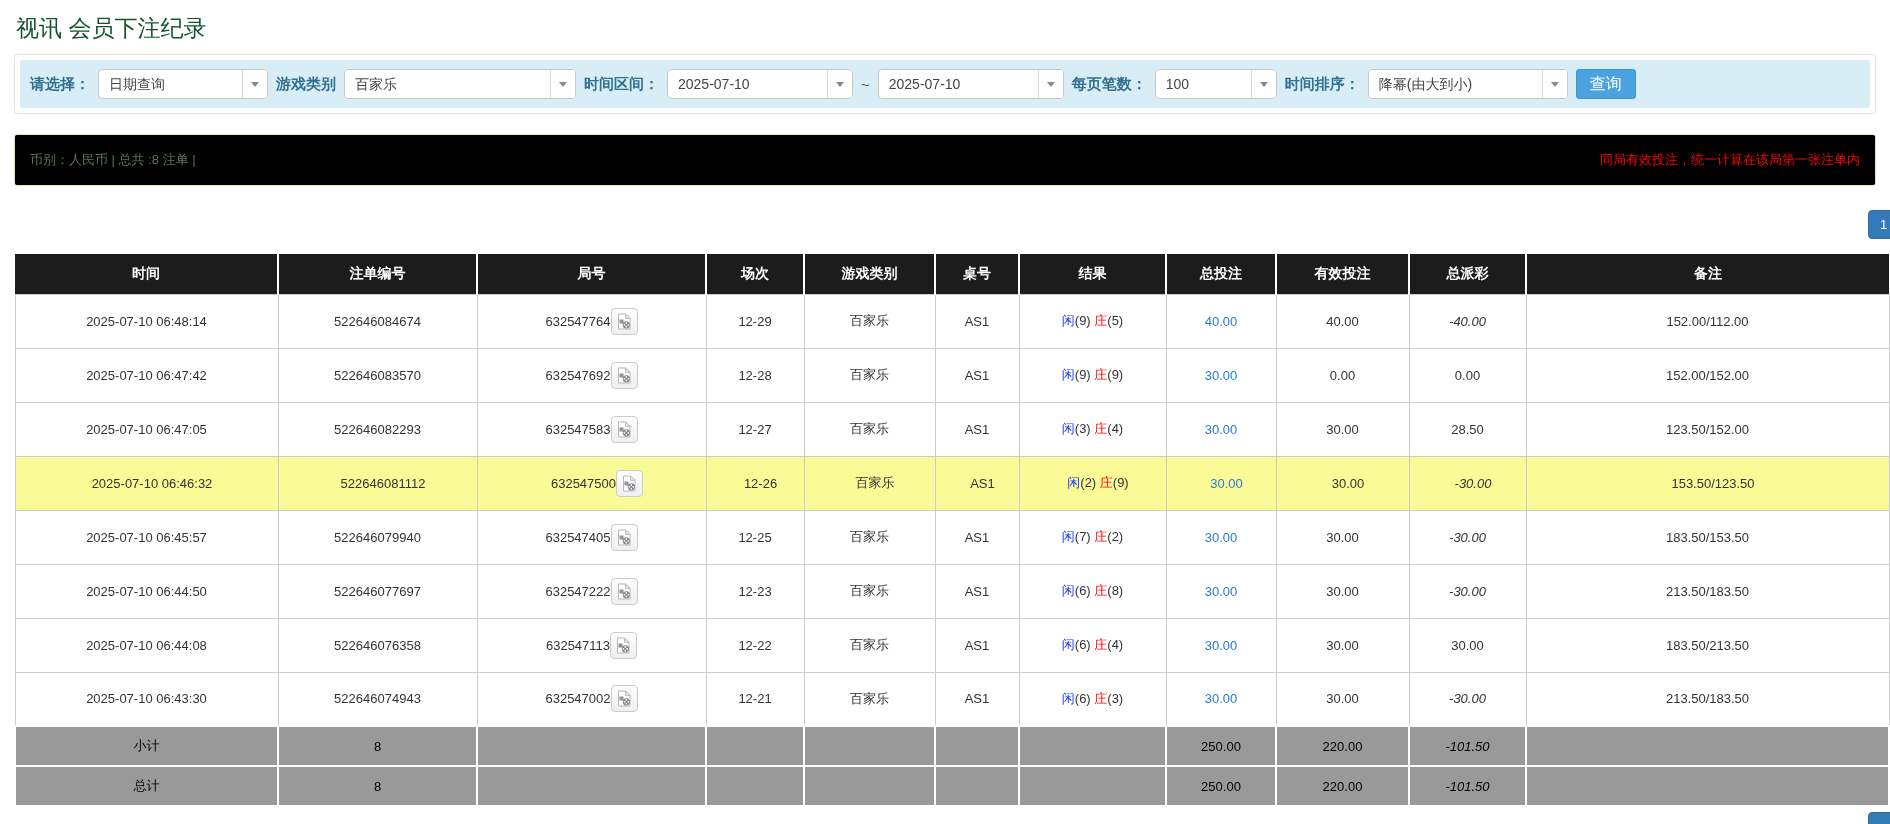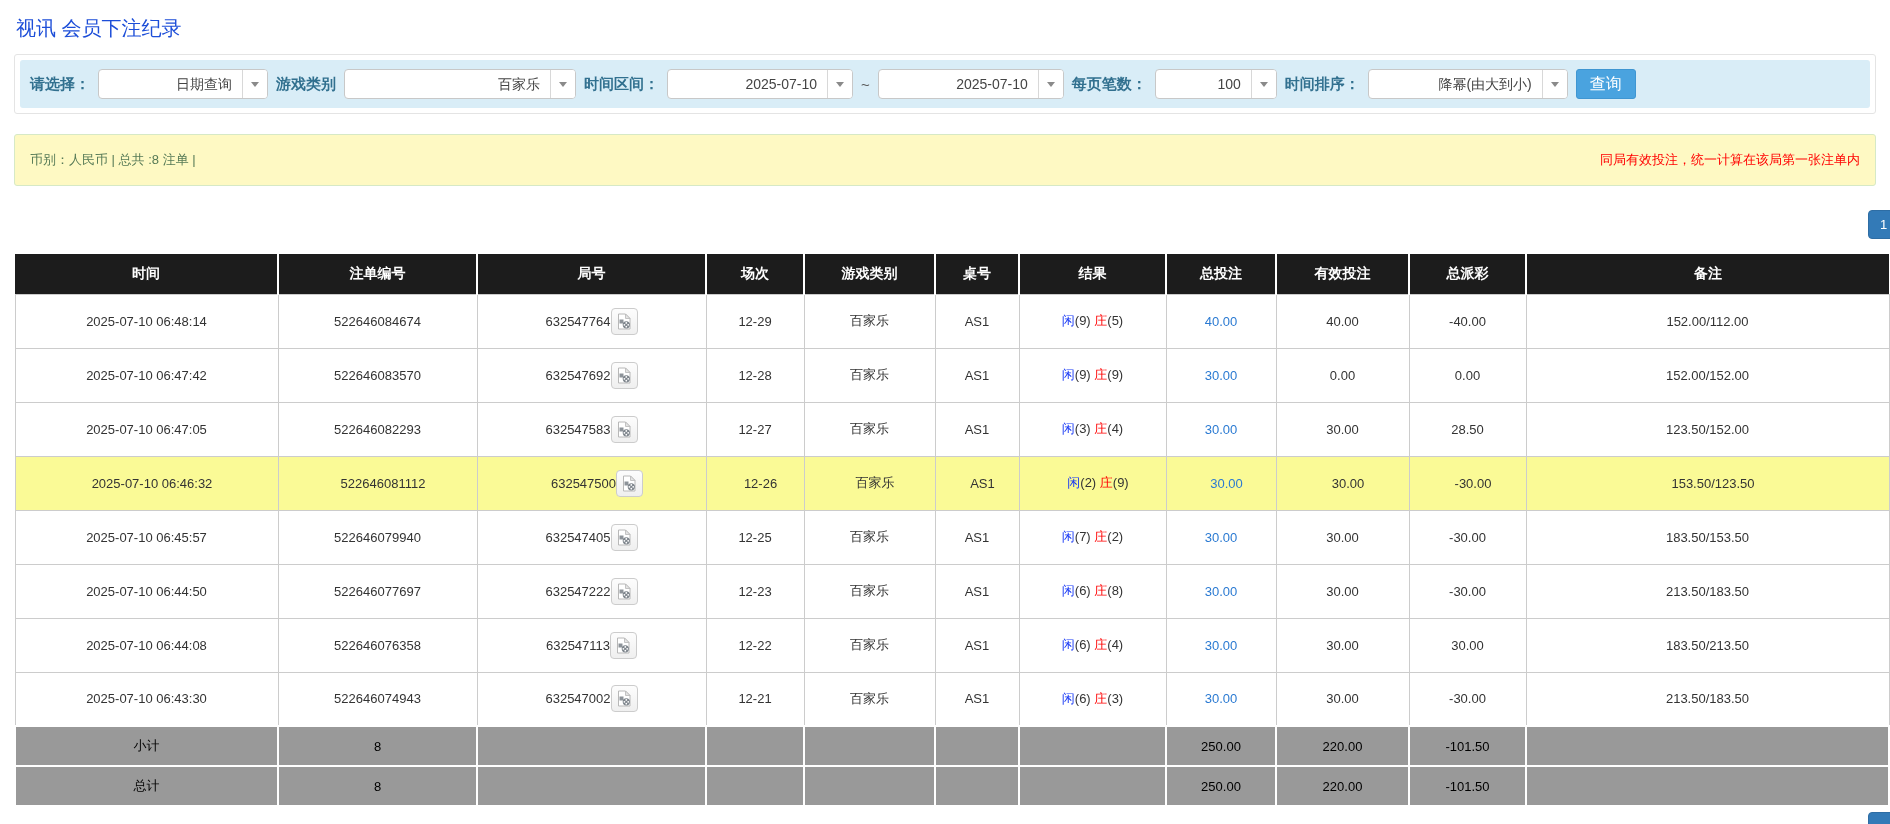--- a/index.html
+++ b/index.html
@@ -1,48 +1,48 @@
 <!DOCTYPE html>
 <html><head>
 <meta charset="utf-8">
 <style>
   * { box-sizing: border-box; }
   body { margin:0; background:#fff; font-family:"Liberation Sans","DejaVu Sans",sans-serif; }
   .page { position:relative; width:1890px; height:824px; overflow:hidden; background:#fff; color:#333; }
 
-  .page-title { font-size:20px; font-weight:500; color:#1d4ed8; margin:14px 0 12px 16px; line-height:28px; }
+  .page-title { font-size:23px; font-weight:500; color:#14532d; margin:14px 0 12px 16px; line-height:28px; }
 
   
   .filter-panel { margin:0 14px; border:1px solid #e4e4e4; border-radius:3px; background:#fff; padding:5px; }
   .filter-bar { background:#d9edf7; border-radius:3px; padding:9px 10px; display:flex; align-items:center; gap:8px; }
   .filter-label { color:#31708f; font-weight:bold; font-size:15px; white-space:nowrap; }
-  .combo { display:flex; align-items:stretch; background:#fff; border:1px solid #c8c8c8; border-radius:4px; height:30px; overflow:hidden;text-align:right; }
+  .combo { display:flex; align-items:stretch; background:#fff; border:1px solid #c8c8c8; border-radius:4px; height:30px; overflow:hidden; }
   .combo-text { padding:6px 10px 0; font-size:14px; color:#444; flex:1; white-space:nowrap; overflow:hidden; }
   .combo-arrow { width:25px; border-left:1px solid #d8d8d8; display:flex; align-items:center; justify-content:center; background:#fff; }
   .combo-arrow::after { content:""; border:4px solid transparent; border-top:5px solid #8a8a8a; margin-top:5px; }
   .btn-search { background:#4aa3df; color:#fff; border:1px solid #3f96d2; border-radius:3px; height:30px; padding:0 13px; font-size:16px; cursor:pointer; }
 
   
-  .summary-bar { margin:20px 14px 0; background:#fef9c3; border:1px solid #d6e9c6; border-radius:3px; padding:16px 15px; display:flex; justify-content:space-between; align-items:center; font-size:13px; }
+  .summary-bar { margin:20px 14px 0; background:#000000; border:1px solid #d6e9c6; border-radius:3px; padding:16px 15px; display:flex; justify-content:space-between; align-items:center; font-size:13px; }
   .summary-left { color:#567a56; }
   .summary-right { color:#ff0000; }
 
   
   .pager-top { position:absolute; top:210px; right:-9px; width:31px; height:29px; background:#337ab7; border:1px solid #2e6da4; border-radius:4px; color:#fff; font-size:13px; display:flex; align-items:center; justify-content:center; cursor:pointer; }
   .pager-bottom { position:absolute; bottom:-17px; right:-9px; width:31px; height:29px; background:#337ab7; border:1px solid #2e6da4; border-radius:4px; }
 
   
   table.bet-table { border-collapse:collapse; table-layout:fixed; width:1874px; margin:68px 0 0 14px; font-size:13px; }
   .bet-table thead th { background:#1c1c1c; color:#fff; height:40px; font-weight:bold; font-size:14px; text-align:center; border-right:2px solid #fff; }
   .bet-table thead th:last-child { border-right:none;margin-top:16px; }
   .bet-table tbody td { height:54px; text-align:center; border:1px solid #ccc; color:#333; background:#fff; }
   .bet-table tbody tr.highlight td { background:#fafa96;padding-left:12px; }
   .bet-table tfoot td { background:#999; color:#000000; height:40px; border:2px solid #fff; text-align:center; font-size:13px; }
   .amount-link { color:#2b7ad2; cursor:pointer; }
-  .neg { color:#ff0000; }
+  .neg { color:#ff0000;font-style:italic; }
   .result-player { color:#1536f5; }
   .result-banker { color:#ff0000; }
   .round-wrap { display:inline-flex; align-items:center; }
   .video-btn { display:inline-flex; width:27px; height:27px; border:1px solid #ccc; border-radius:4px;
                background:linear-gradient(#fdfdfd,#efefef); align-items:center; justify-content:center; cursor:pointer; }
 </style>
 </head>
 <body>
 
 <div class="page">

